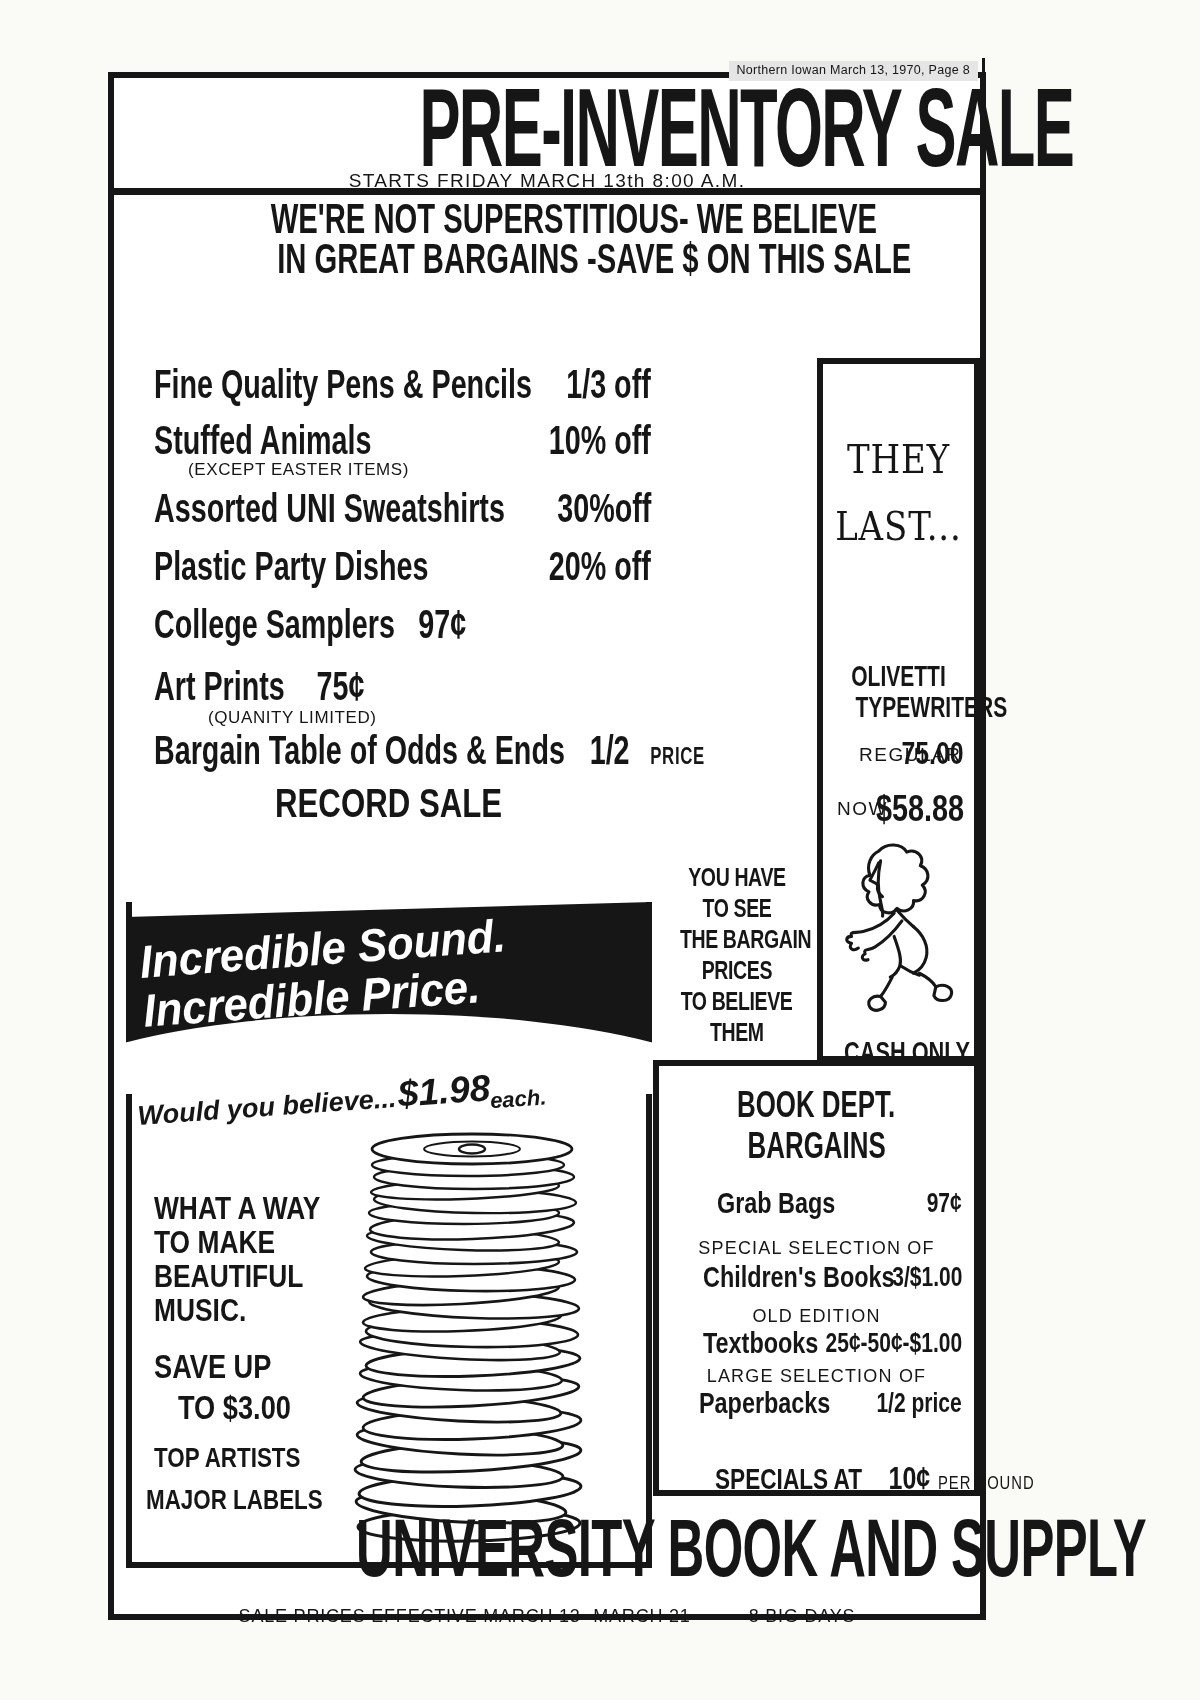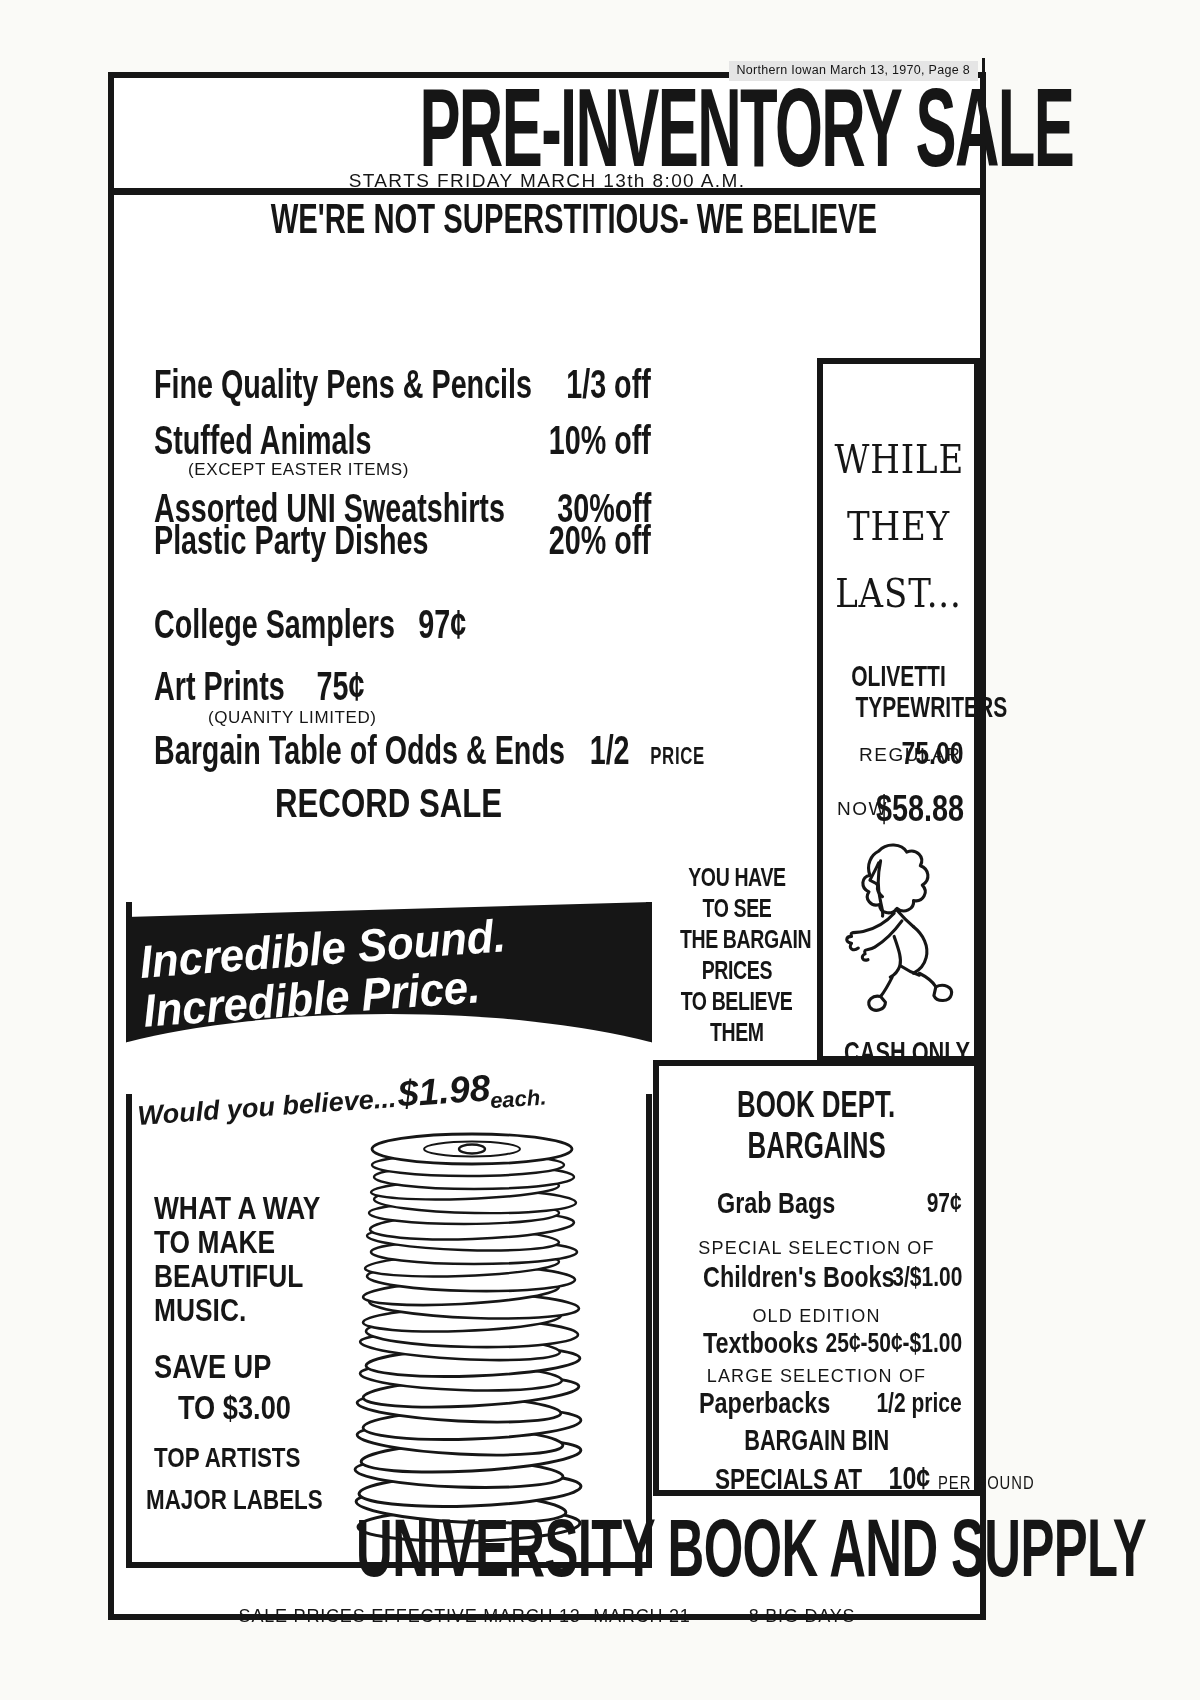--- a/index.html
+++ b/index.html
@@ -124,36 +124,37 @@
     <div class="credit">Northern Iowan March 13, 1970, Page 8</div>
     <div class="tick"></div>
 
     <div class="headline">
       <span class="sx55">PRE-INVENTORY SALE</span>
     </div>
     <div class="starts">STARTS FRIDAY MARCH 13th  8:00 A.M.</div>
     <div class="rule"></div>
     <div class="banner">
       <div><span class="sx68">WE'RE NOT SUPERSTITIOUS- WE BELIEVE</span></div>
+      <div><span class="sx68">IN GREAT BARGAINS -SAVE $ ON THIS SALE</span></div>
     </div>
 
     <div class="irow" style="top:288px">
       <span class="il">Fine Quality Pens &amp; Pencils</span>
       <span class="ip">1/3 off</span>
     </div>
     <div class="irow" style="top:344px">
       <span class="il">Stuffed Animals</span>
       <span class="ip">10% off</span>
     </div>
     <div class="inote" style="top:382px;left:74px">(EXCEPT EASTER ITEMS)</div>
     <div class="irow" style="top:412px">
       <span class="il">Assorted UNI Sweatshirts</span>
       <span class="ip">30%off</span>
     </div>
-    <div class="irow" style="top:444px">
+    <div class="irow" style="top:470px">
       <span class="il">Plastic Party Dishes</span>
       <span class="ip">20% off</span>
     </div>
     <div class="iline" style="top:528px">
       <span>College Samplers</span>
       <span style="margin-left:22px">97¢</span>
     </div>
     <div class="iline" style="top:590px">
       <span>Art Prints</span>
       <span style="margin-left:34px">75¢</span>
@@ -230,21 +231,20 @@
       <div><span class="sx75">YOU HAVE</span></div>
       <div><span class="sx75">TO SEE</span></div>
       <div><span class="sx75">THE BARGAIN</span></div>
       <div><span class="sx75">PRICES</span></div>
       <div><span class="sx75">TO BELIEVE</span></div>
       <div><span class="sx75">THEM</span></div>
     </div>
 
     <div class="while-box">
       <div class="while-lines">
-        <div><span class="sx85">WHILE</span></div>
         <div><span class="sx85">THEY</span></div>
         <div><span class="sx85">LAST...</span></div>
       </div>
       <div class="olivetti">
         <div><span class="sx70">OLIVETTI</span></div>
         <div><span class="sx70">TYPEWRITERS</span></div>
       </div>
       <div class="wrow" style="top:372px">
         <span class="wl" style="left:36px">REGULAR</span>
         <span class="wp" style="font-size:31px">75.00</span>
@@ -292,23 +292,20 @@
       <div class="bpre" style="top:240px">OLD EDITION</div>
       <div class="brow" style="top:260px">
         <span class="bl" style="left:44px">Textbooks</span>
         <span class="bp">25¢-50¢-$1.00</span>
       </div>
       <div class="bpre" style="top:300px">LARGE SELECTION OF</div>
       <div class="brow" style="top:320px">
         <span class="bl" style="left:40px">Paperbacks</span>
         <span class="bp">1/2 price</span>
       </div>
-      <div class="bbin" style="top:358px">
-        <span class="sx75">BARGAIN BIN</span>
-      </div>
       <div class="bspecials">
         <span>SPECIALS AT</span><span class="bigc">10¢</span><span class="unit">PER POUND</span>
       </div>
     </div>
 
     <div class="store-name">
       <span class="sx62">UNIVERSITY BOOK AND SUPPLY</span>
     </div>
     <div class="fine2">
       <span>SALE PRICES EFFECTIVE MARCH 13- MARCH 21</span><span class="gap">8 BIG DAYS</span>

